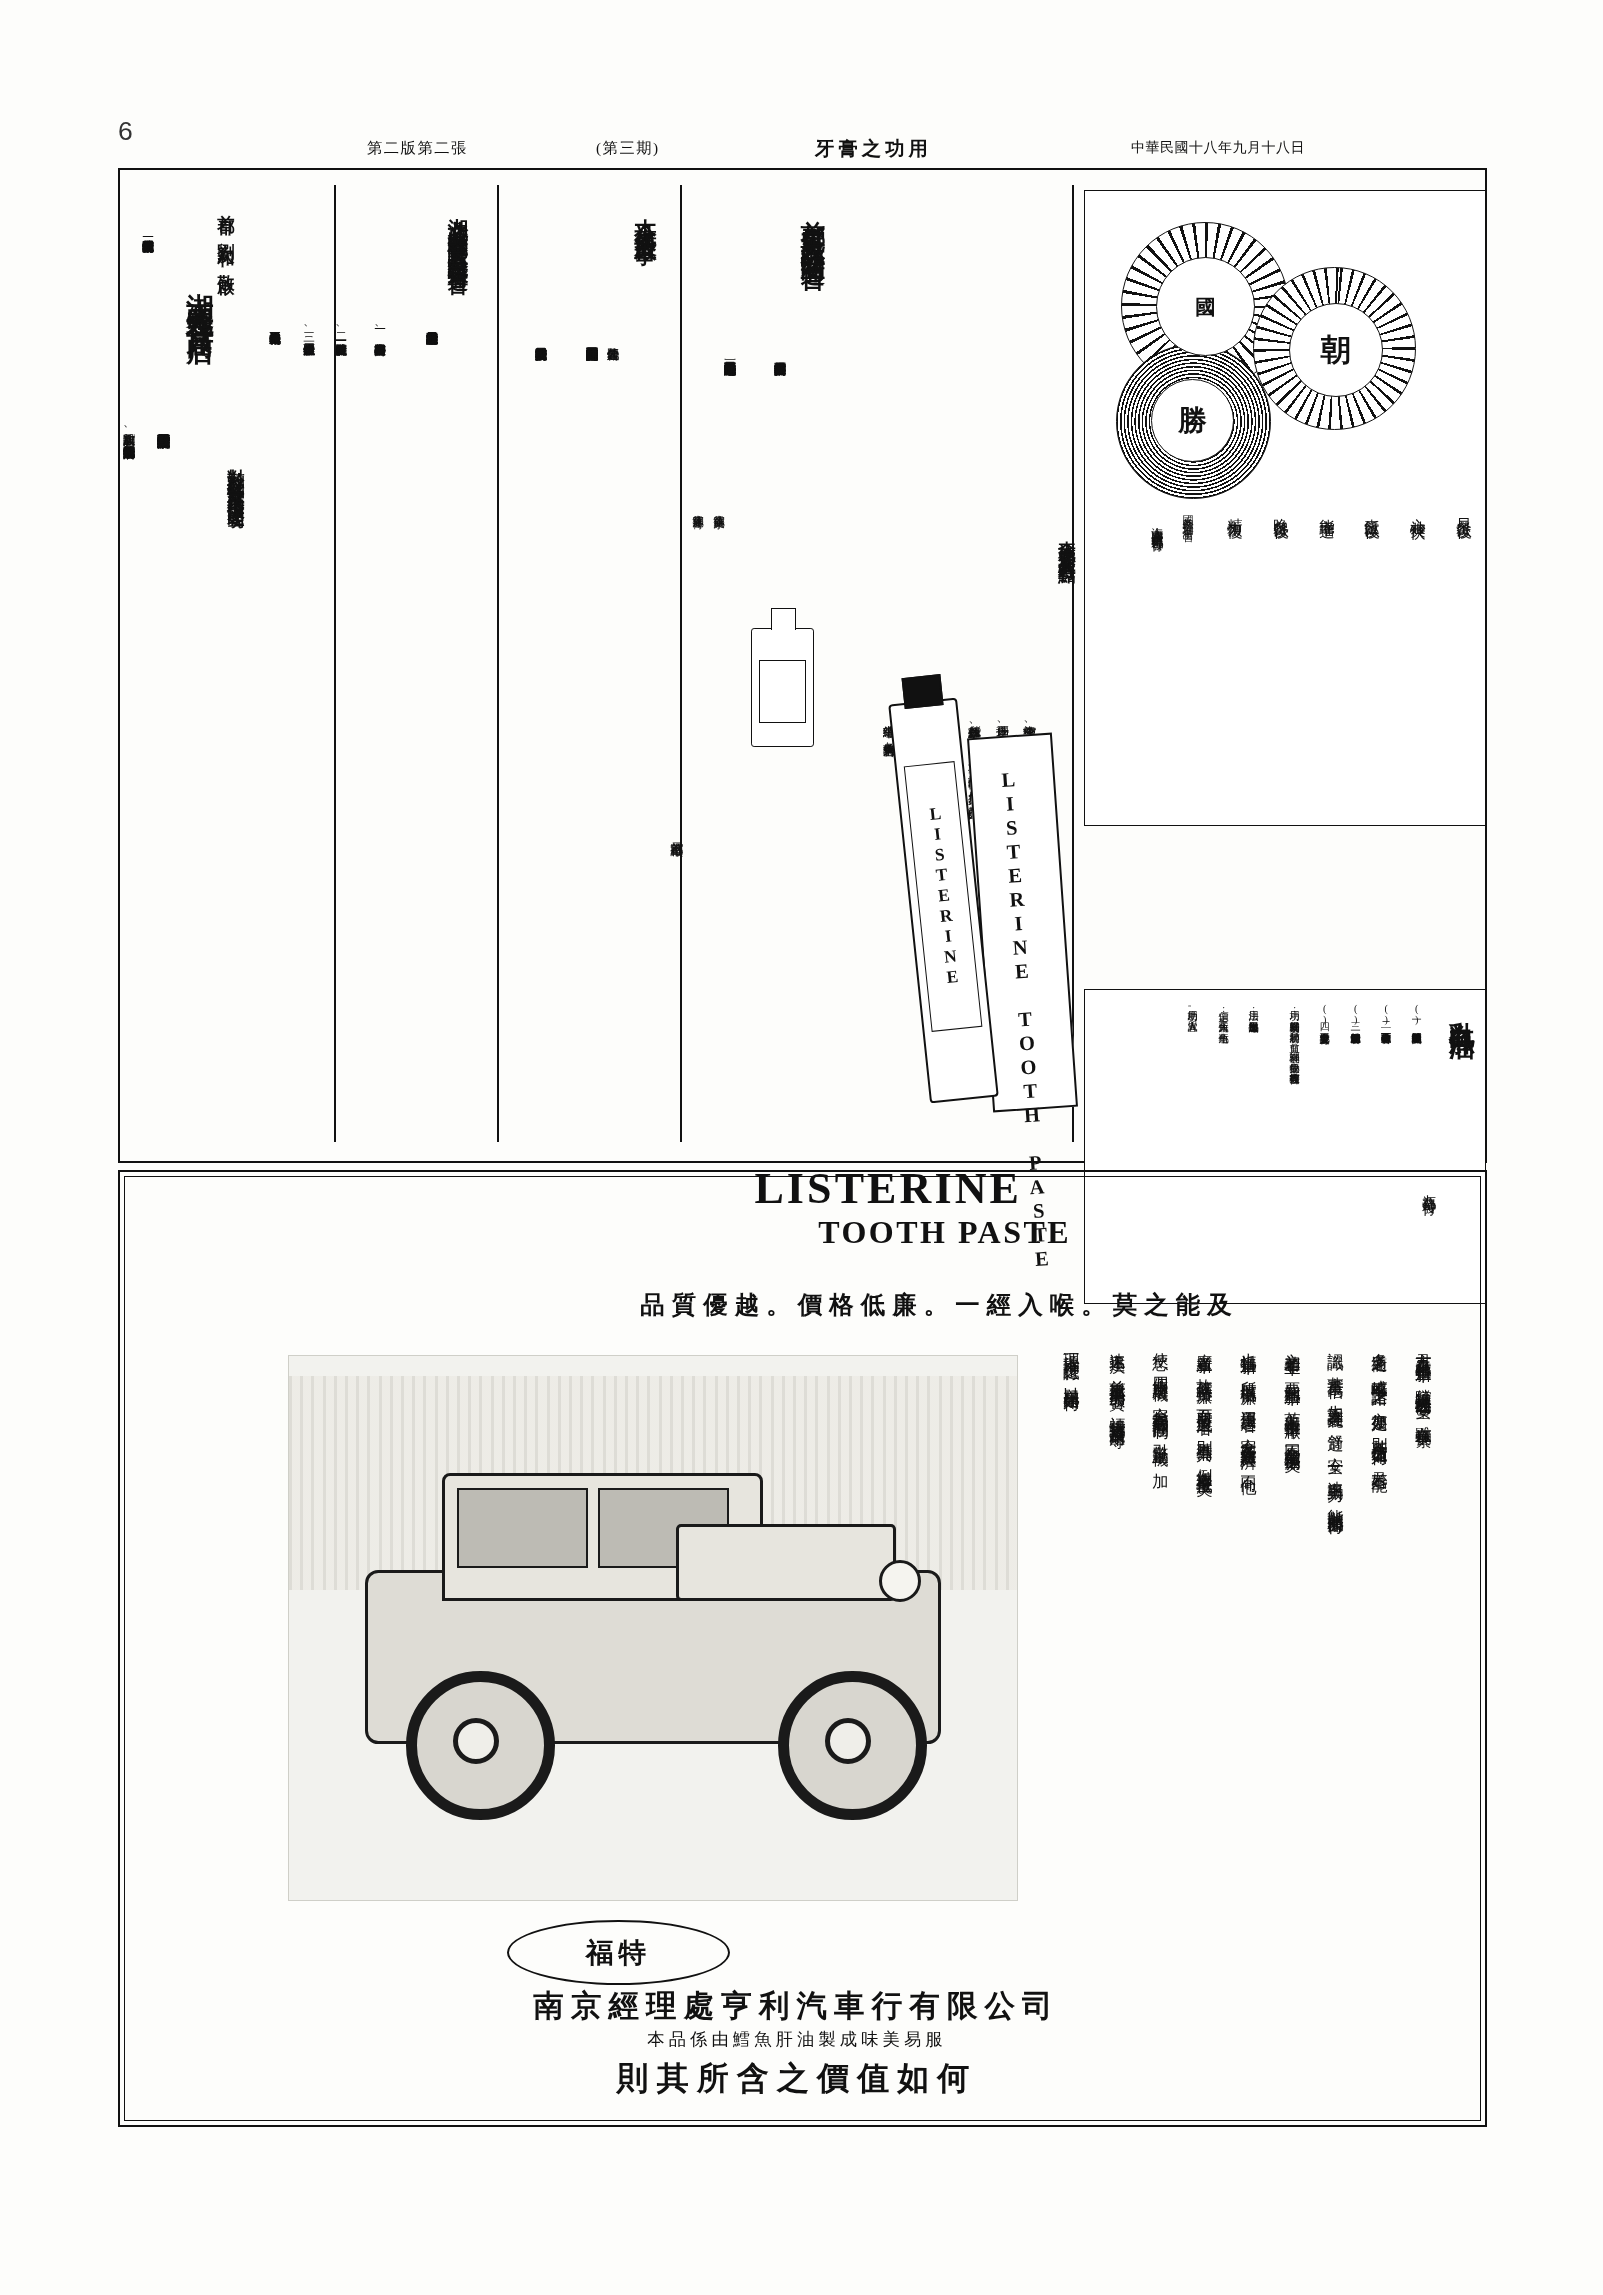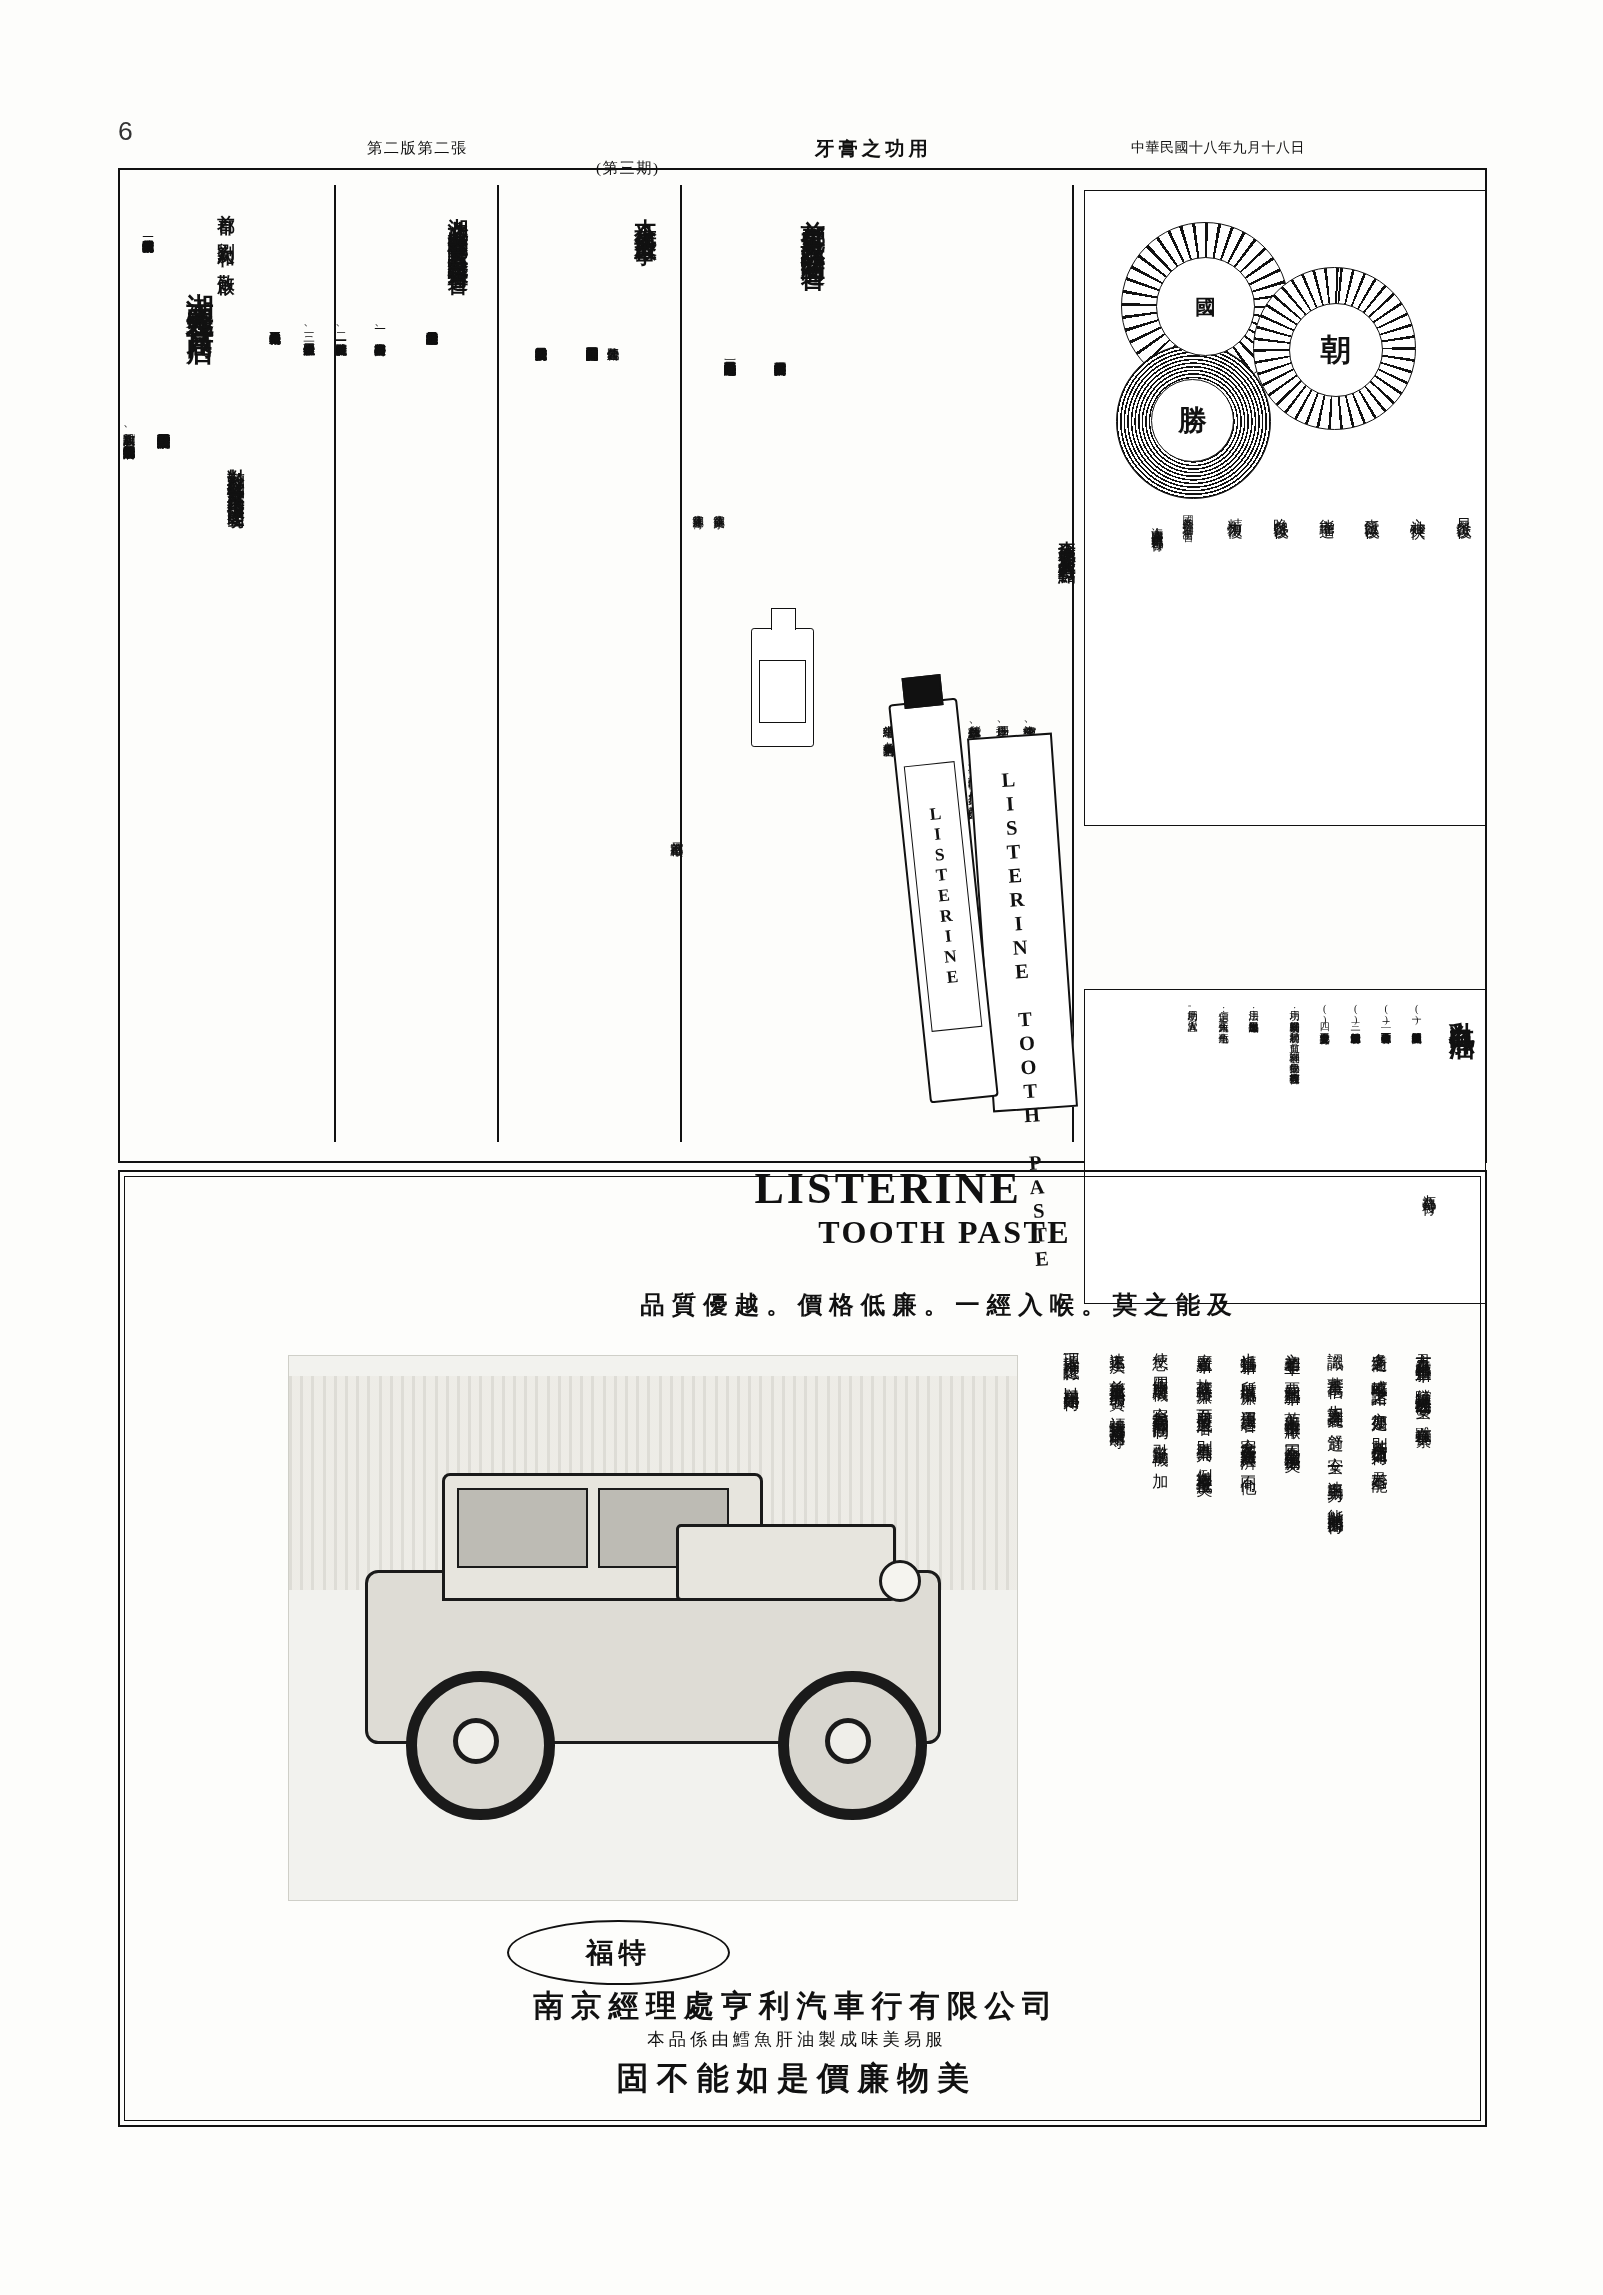--- a/index.html
+++ b/index.html
@@ -31,21 +31,21 @@
   .frame2:before{
     content:"";position:absolute;left:4.1px;top:4.1px;right:4.1px;bottom:4.1px;
     border:1px solid #111;
   }
 
   
   .masthead{position:absolute;left:118px;top:136px;width:1369px;height:28.5px;}
   .mh-item{position:absolute;white-space:nowrap;font-size:15.3px;letter-spacing:1.5px;}
   .mh-page{left:0px;top:-20.4px;font-size:26.5px;font-family:"Liberation Sans",sans-serif;color:#333;}
   .mh-edition{left:249px;top:2px;font-size:15.3px;}
-  .mh-issue{left:478px;top:2px;font-size:15.3px;margin-top:20px;}
+  .mh-issue{left:478px;top:2px;font-size:15.3px;}
   .mh-title{left:697px;top:-1px;font-size:19.3px;letter-spacing:4.1px;font-weight:bold;}
   .mh-date{left:1013px;top:3.1px;font-size:14px;letter-spacing:0.5px;}
 
   
   .notice-title{
     position:absolute;right:9.2px;top:13.2px;height:285px;
     font-size:39px;font-weight:bold;letter-spacing:6.1px;
   }
   .notice-body{
     position:absolute;right:60px;top:15.3px;height:626px;width:76px;
@@ -345,18 +345,18 @@
           <div class="hub"></div>
         </div>
     </div>
 
     <div class="oval">
       <span style="font-size:27.5px;font-weight:bold;letter-spacing:5.1px;">福特</span>
     </div>
 
     <div class="ford-foot1">南京經理處亨利汽車行有限公司</div>
     <div class="ford-foot2">本品係由鱈魚肝油製成味美易服</div>
-    <div class="ford-foot3">固不能如是價廉物美</div>
+    <div class="ford-foot3">則其所含之價值如何</div>
 
   </div>
 
 </div>
 
 
 </body></html>

